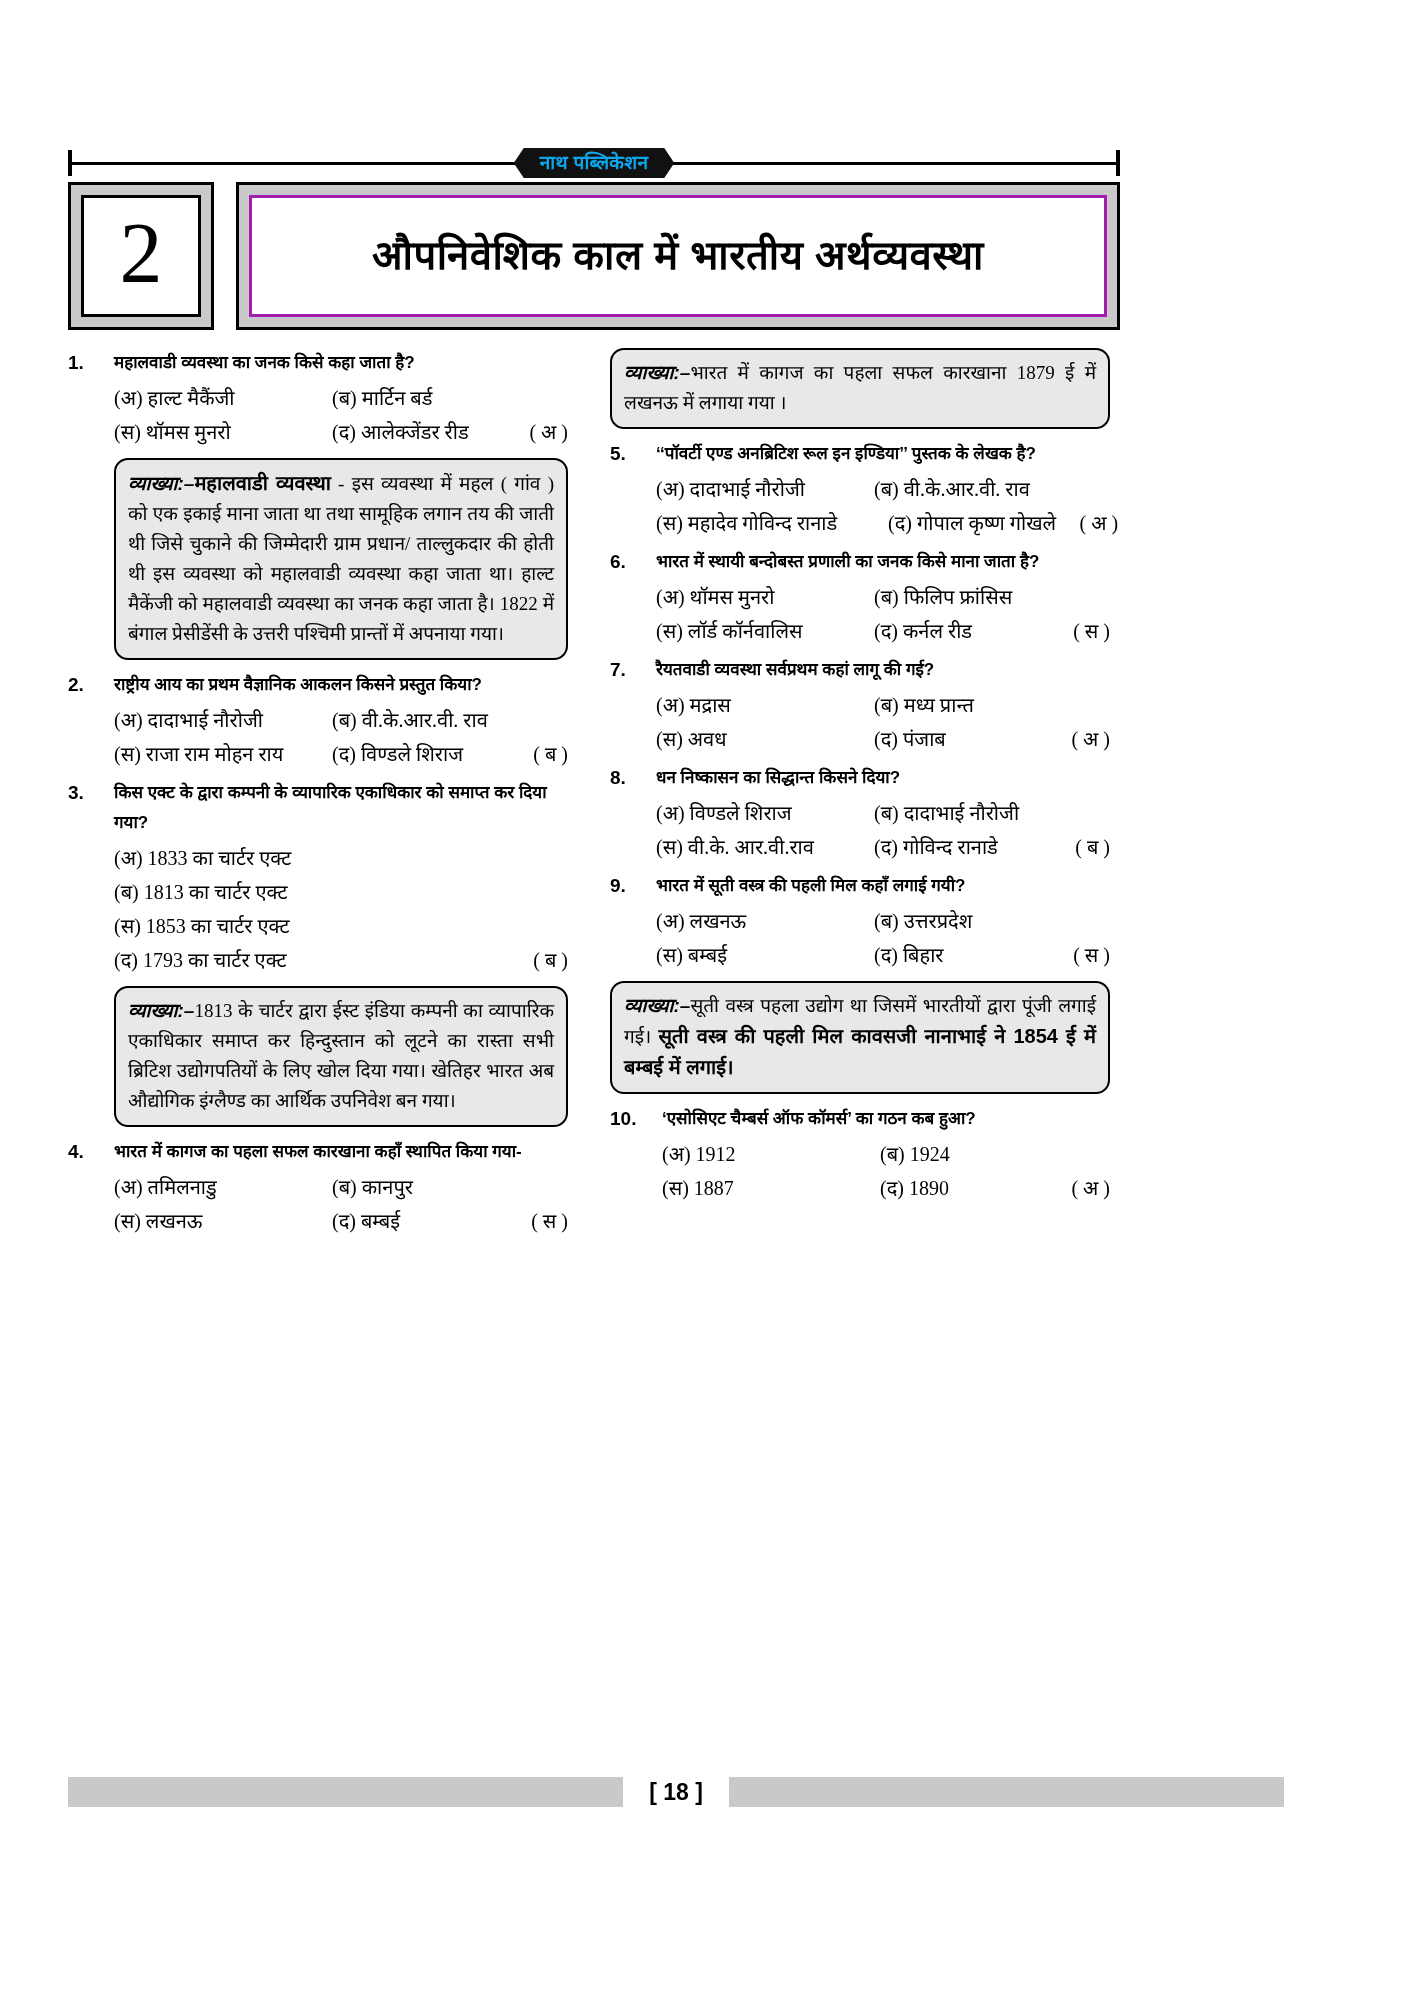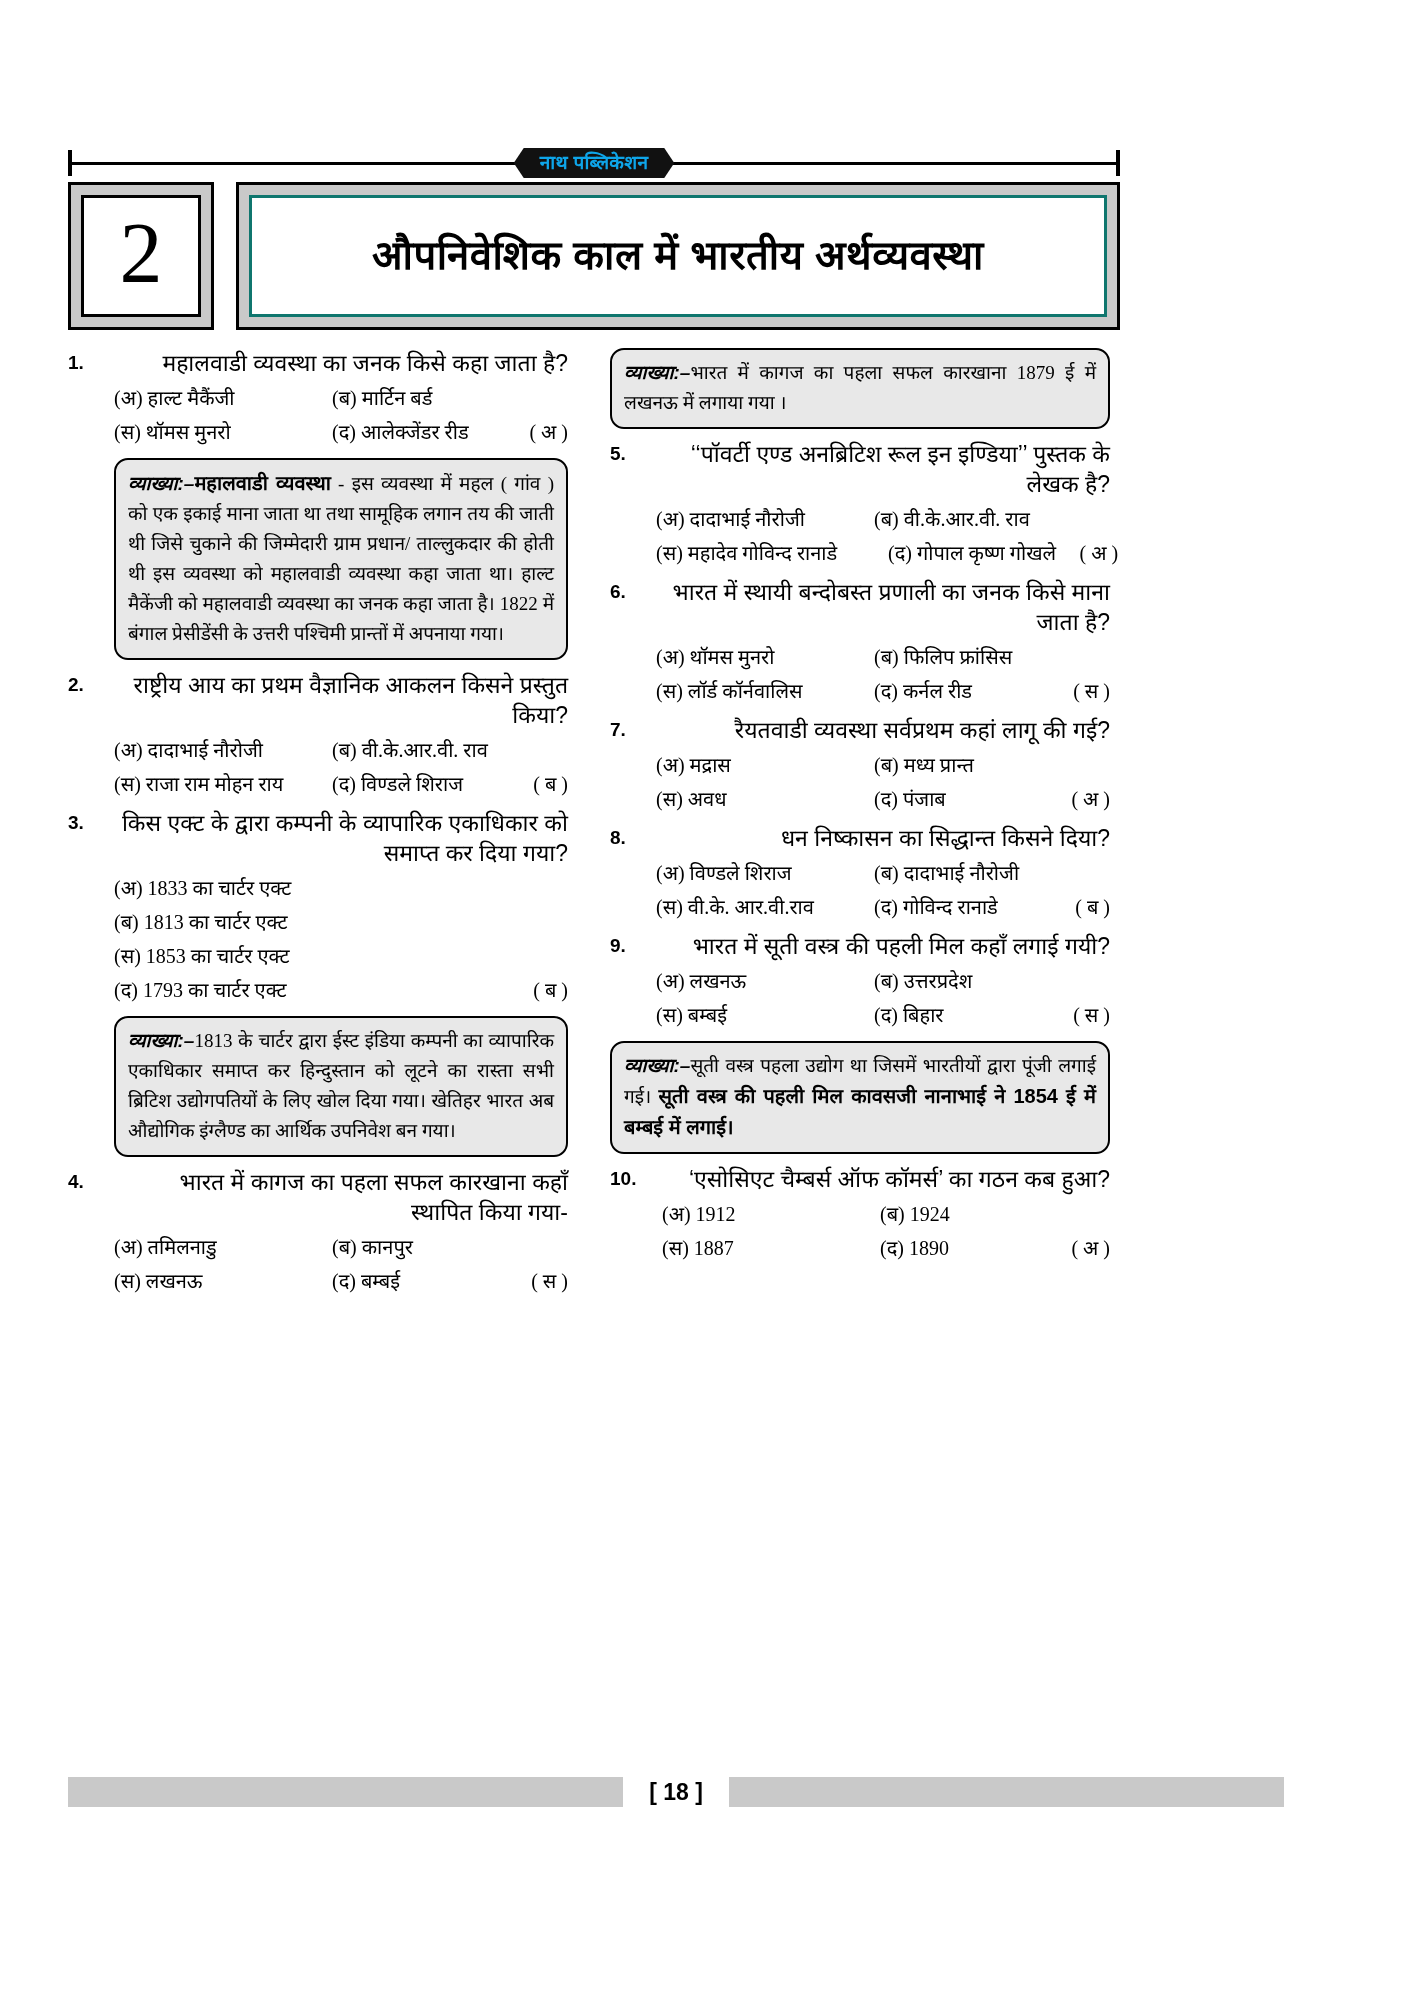--- a/index.html
+++ b/index.html
@@ -108,21 +108,21 @@
     width: 884px;
     height: 148px;
     border: 3px solid #000;
     background: #c9c9c9;
     box-sizing: border-box;
     padding: 10px;
   }
   .chap-title-inner {
     width: 100%;
     height: 100%;
-    border: 3px solid #0f766e;
+    border: 3px solid #a21caf;
     background: #ffffff;
     box-sizing: border-box;
     display: flex;
     align-items: center;
     justify-content: center;
     font-family: "Liberation Sans", sans-serif;
     font-weight: bold;
     font-size: 40px;
     letter-spacing: 0.5px;
     text-align: center;
@@ -150,24 +150,23 @@
     flex: 0 0 46px;
     font-family: "Liberation Sans", sans-serif;
     font-weight: bold;
     font-size: 19px;
     line-height: 30px;
   }
   .qnum.wide { width: 52px; flex: 0 0 52px; }
   .qtext {
     flex: 1;
     font-family: "Liberation Sans", sans-serif;
-    font-weight: normal;
-    font-size: 23px;
+    font-weight: bold;
+    font-size: 17px;
     line-height: 30px;
-    text-align: right;
   }
 
   .opts {
     margin-top: 3px;
     padding-left: 46px;
   }
   .optrow {
     display: flex;
     align-items: flex-start;
     line-height: 34px;

